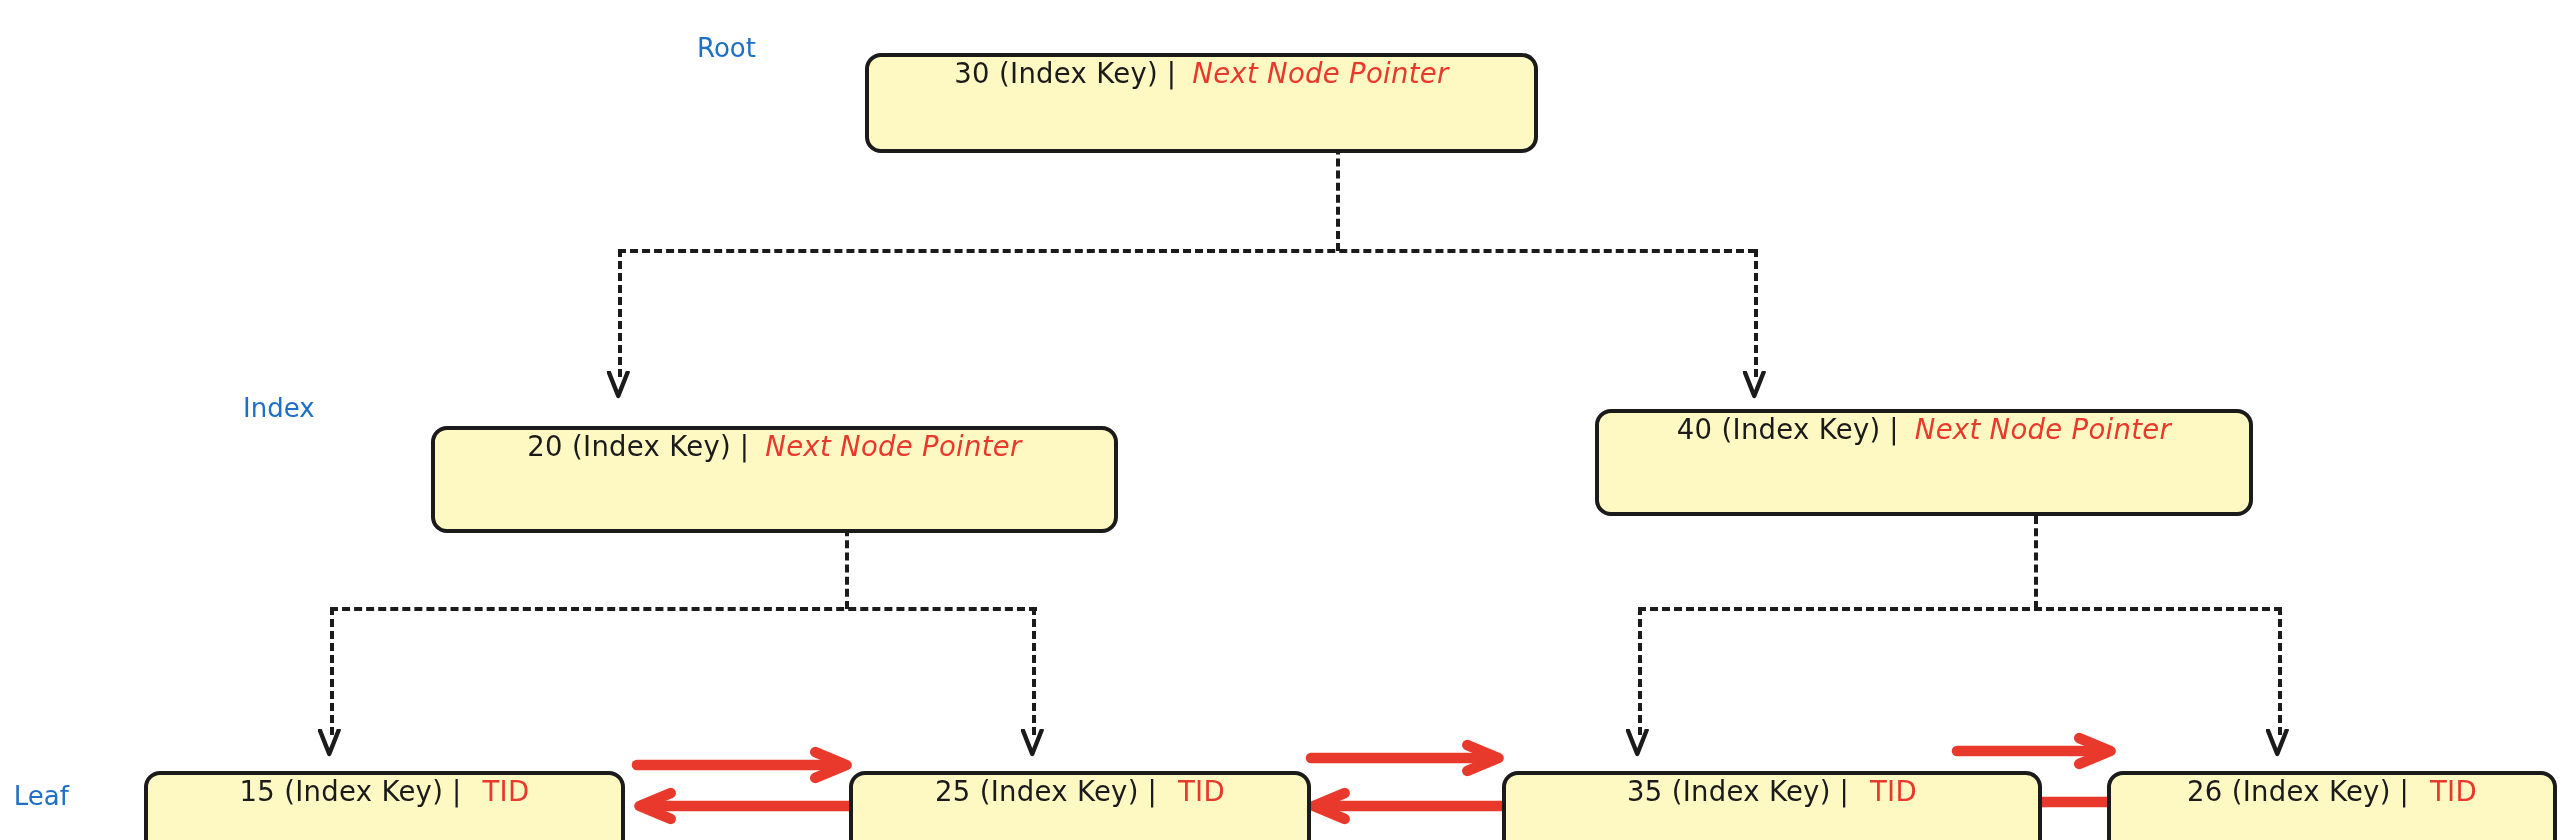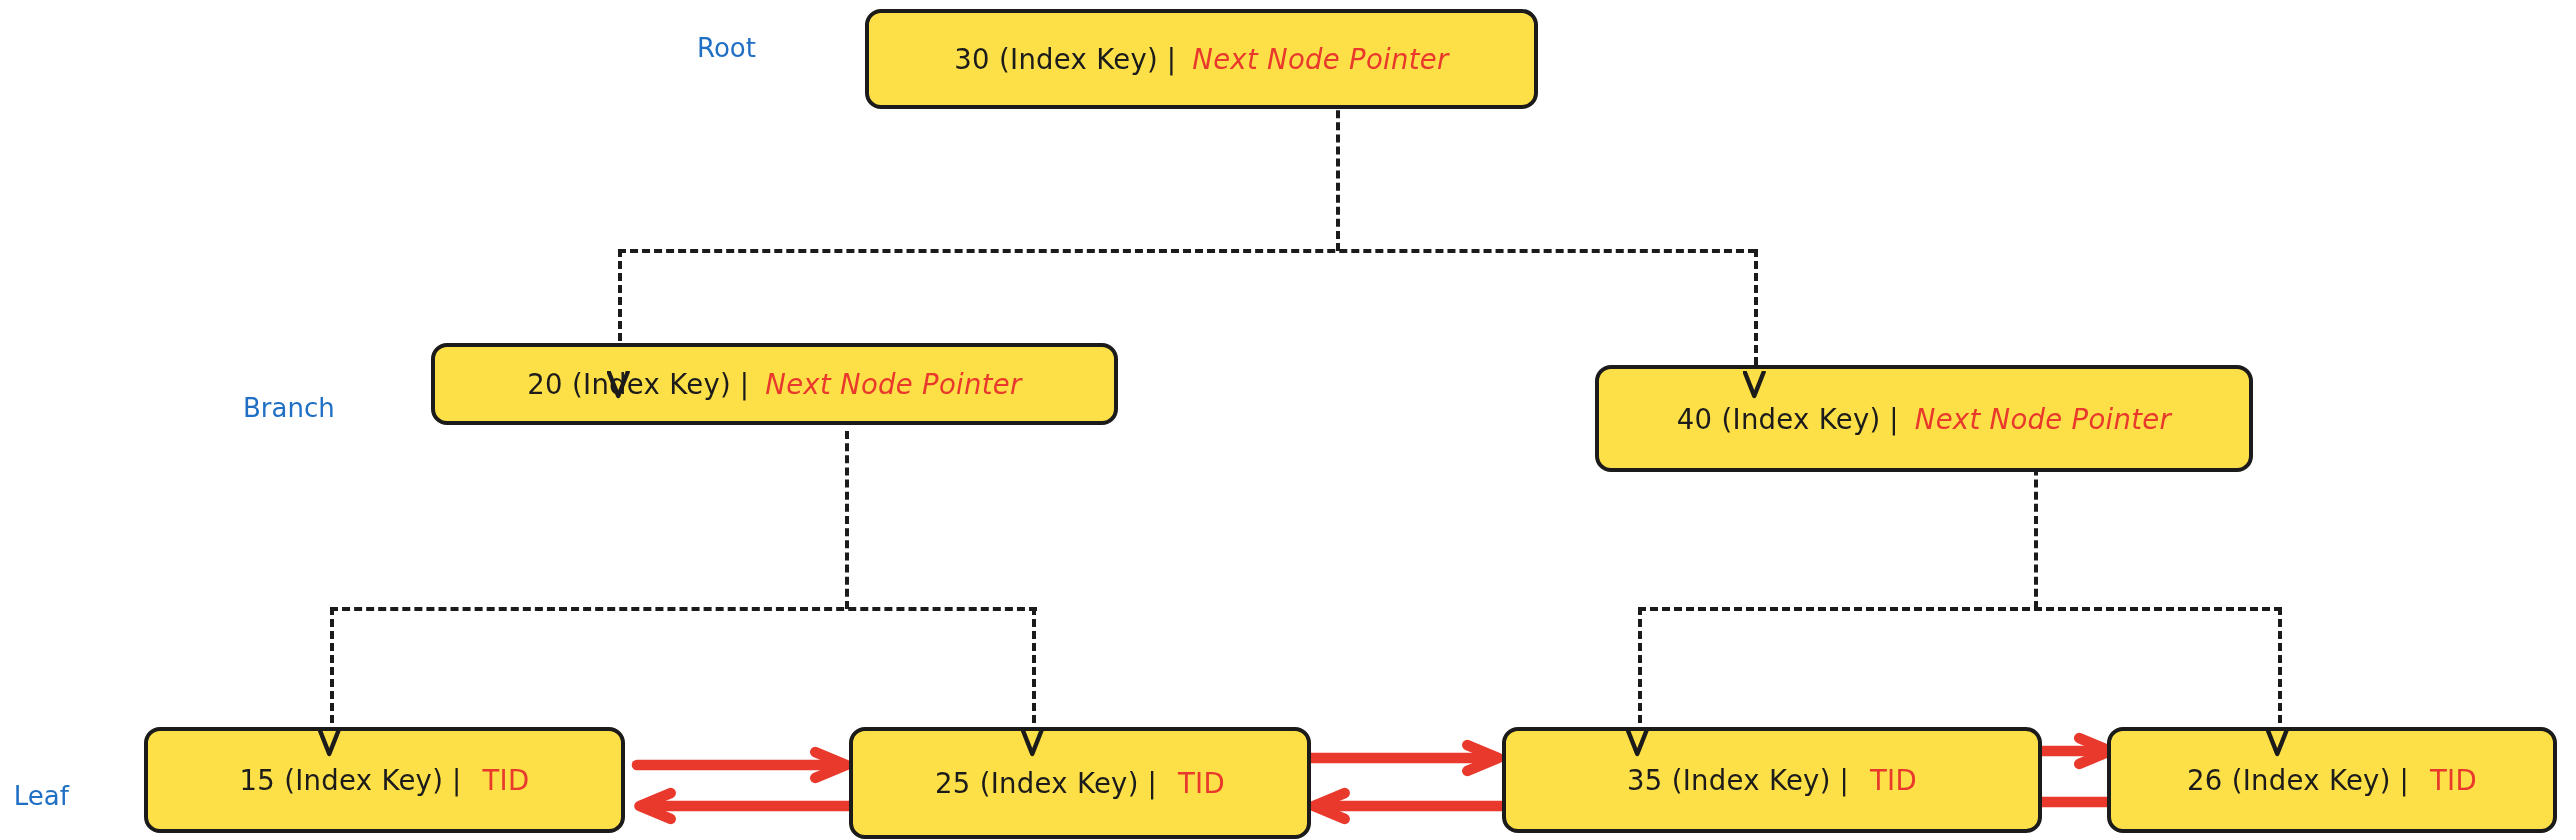--- a/index.html
+++ b/index.html
@@ -13,28 +13,29 @@
     height: 841px;
     background: #ffffff;
     overflow: hidden;
     font-family: "DejaVu Sans", sans-serif;
   }
 
   
   .node {
     position: absolute;
     box-sizing: border-box;
-    background: #fde047;
+    background: #fef9c3;
     border: 4.4px solid #1b1b1b;
     border-radius: 16px;
     display: flex;
-    align-items: center;
+    align-items: flex-start;
     justify-content: center;
     white-space: nowrap;
     z-index: 5;
+    margin-top: 44px;
   }
   .node-text {
     font-size: 27.5px;
     letter-spacing: 0.3px;
     display: inline-flex;
     align-items: baseline;
   }
   .key-part  { color: #1b1b1b; }
   .sep-part  { color: #1b1b1b; padding: 0 6.2px; }
   .ptr-part  { color: #e8392c; font-style: italic; }
@@ -81,21 +82,21 @@
     z-index: 4;
   }
   .red-arrow svg { display: block; width: 100%; height: 100%; overflow: visible; }
 </style>
 </head>
 <body>
 
 <div id="canvas">
 
   <div class="level-label" style="left:677px; top:33px;margin-left:20px;">Root</div>
-  <div class="level-label" style="left:243px; top:393px;">Branch</div>
+  <div class="level-label" style="left:243px; top:393px;">Index</div>
   <div class="level-label" style="left:13.7px; top:757px;margin-top:24px;">Leaf</div>
 
   <div class="node internal" style="left:865px; top:9.4px; width:673px; height:100px;">
     <span class="node-text">
       <span class="key-part">30 (Index Key)</span>
       <span class="sep-part">|</span>
       <span class="ptr-part">Next Node Pointer</span>
     </span>
   </div>
 
@@ -110,21 +111,21 @@
       </svg>
   </div>
 
   <div class="dash-v" style="left:1754px; top:249px; height:128px;"></div>
   <div class="arrow-down" style="left:1743px; top:371px;">
     <svg viewBox="0 0 36 44">
         <path d="M3 2 L18 40 L33 2" fill="none" stroke="#1b1b1b" stroke-width="7" stroke-linecap="round" stroke-linejoin="round"></path>
       </svg>
   </div>
 
-  <div class="node internal" style="left:431px; top:343px; width:687px; height:82px;">
+  <div class="node internal" style="left:431px; top:382px; width:687px; height:107px;">
     <span class="node-text">
       <span class="key-part">20 (Index Key)</span>
       <span class="sep-part">|</span>
       <span class="ptr-part">Next Node Pointer</span>
     </span>
   </div>
 
   <div class="node internal" style="left:1595px; top:365px; width:658px; height:107px;">
     <span class="node-text">
       <span class="key-part">40 (Index Key)</span>

